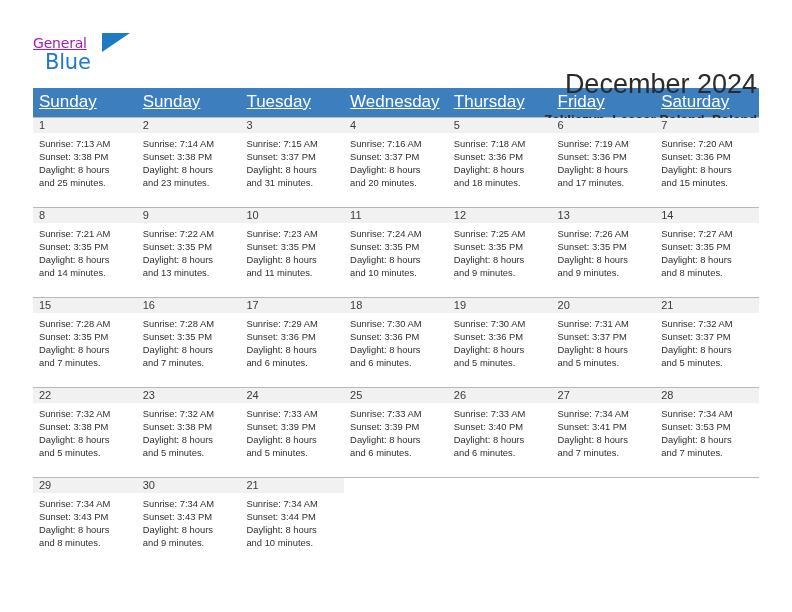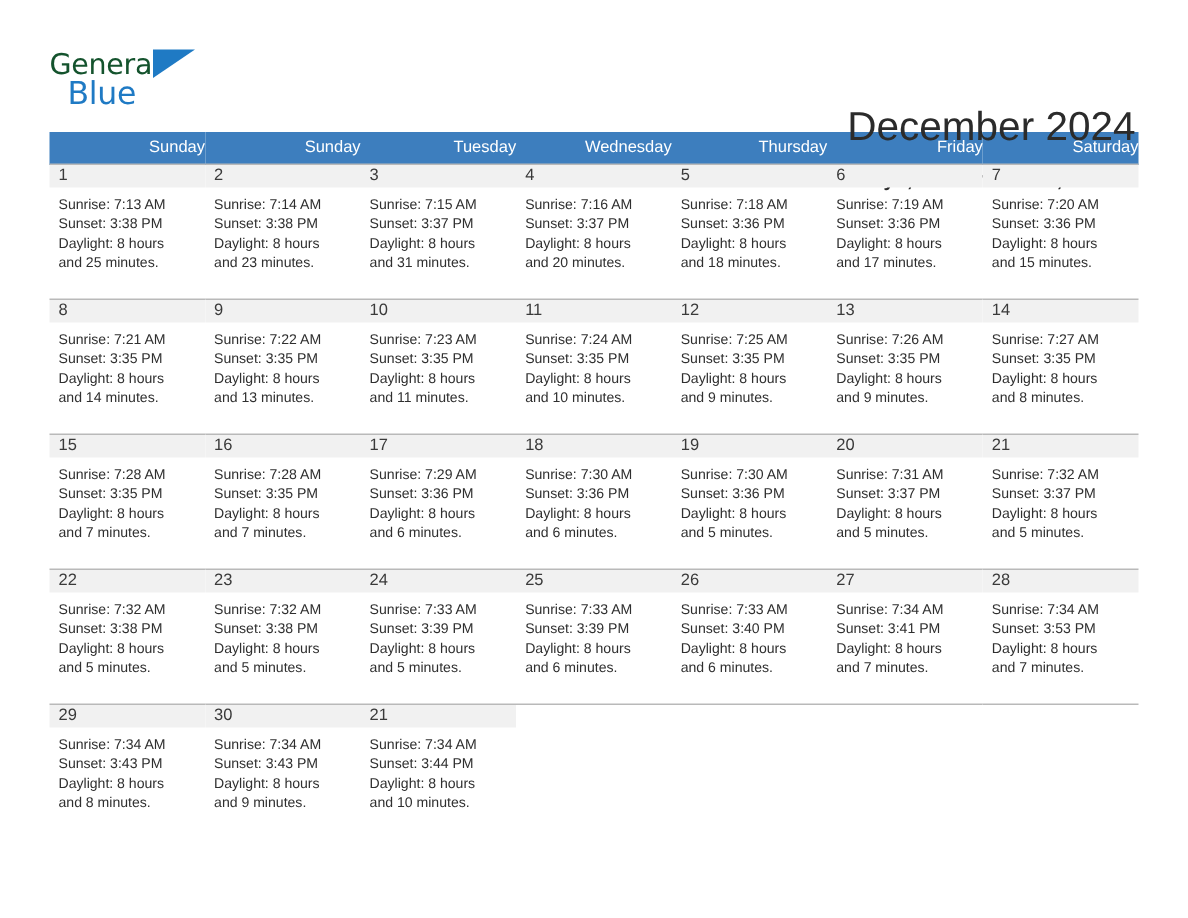--- a/index.html
+++ b/index.html
@@ -30,27 +30,28 @@
     padding: 28px 35px 0 33px;
     height: 76px;
   }
   .logo {
     position: relative;
     width: 140px;
     height: 48px;
     padding-top: 4px;
   }
   .logo-general {
-    font-size: 19px;
+    font-size: 14px;
     letter-spacing: -0.2px;
-    color: #14532d;
+    color: #a21caf;
     line-height: 22px;
     font-family: "DejaVu Sans", sans-serif;
     font-weight: 400;
     display: block;
+    text-decoration: underline;
   }
   .logo-blue {
     font-size: 21px;
     letter-spacing: -0.2px;
     color: #1f7ac4;
     line-height: 21px;
     font-family: "DejaVu Sans", sans-serif;
     font-weight: 400;
     display: block;
     margin-left: 12px;
@@ -88,26 +89,27 @@
   
   .calendar {
     margin: 12px 33px 0 33px;
     width: 726px;
     border-collapse: collapse;
     table-layout: fixed;
   }
   .calendar th {
     background: #3d7ebe;
     color: #ffffff;
-    font-size: 11px;
+    font-size: 17px;
     font-weight: 400;
-    text-align: right;
+    text-align: left;
     padding: 4px 0 5px 6px;
     height: 19px;
     border: none;
+    text-decoration: underline;
   }
   .calendar td {
     vertical-align: top;
     padding: 0;
     width: 103.7px;
     border: none;
   }
   .week-row td {
     border-top: 1px solid #b9b9b9;
   }

